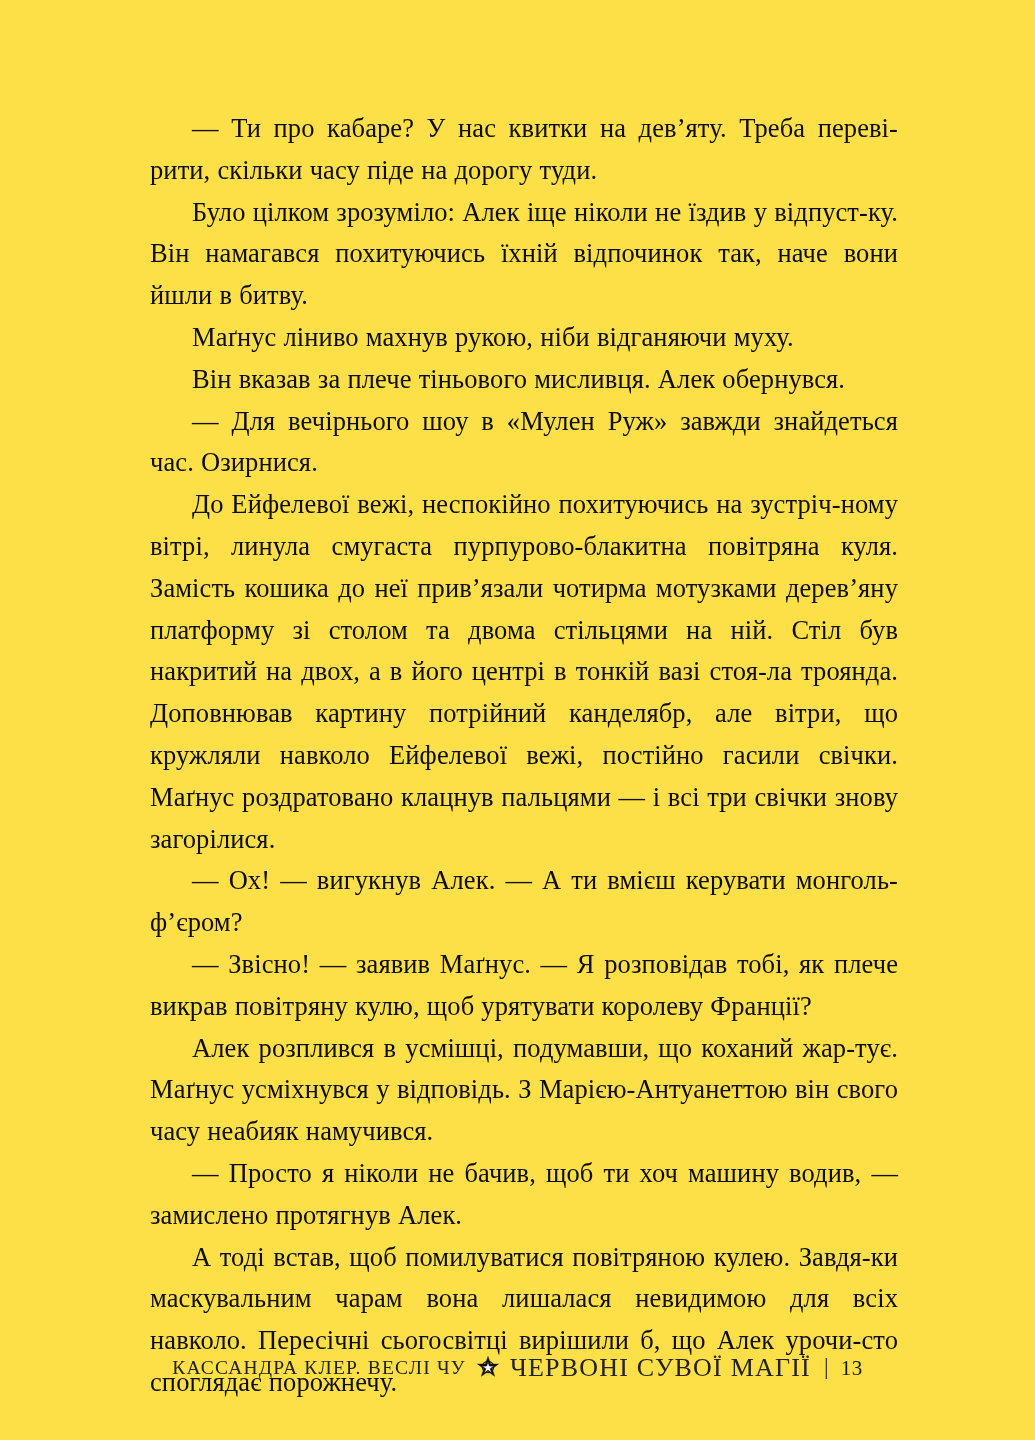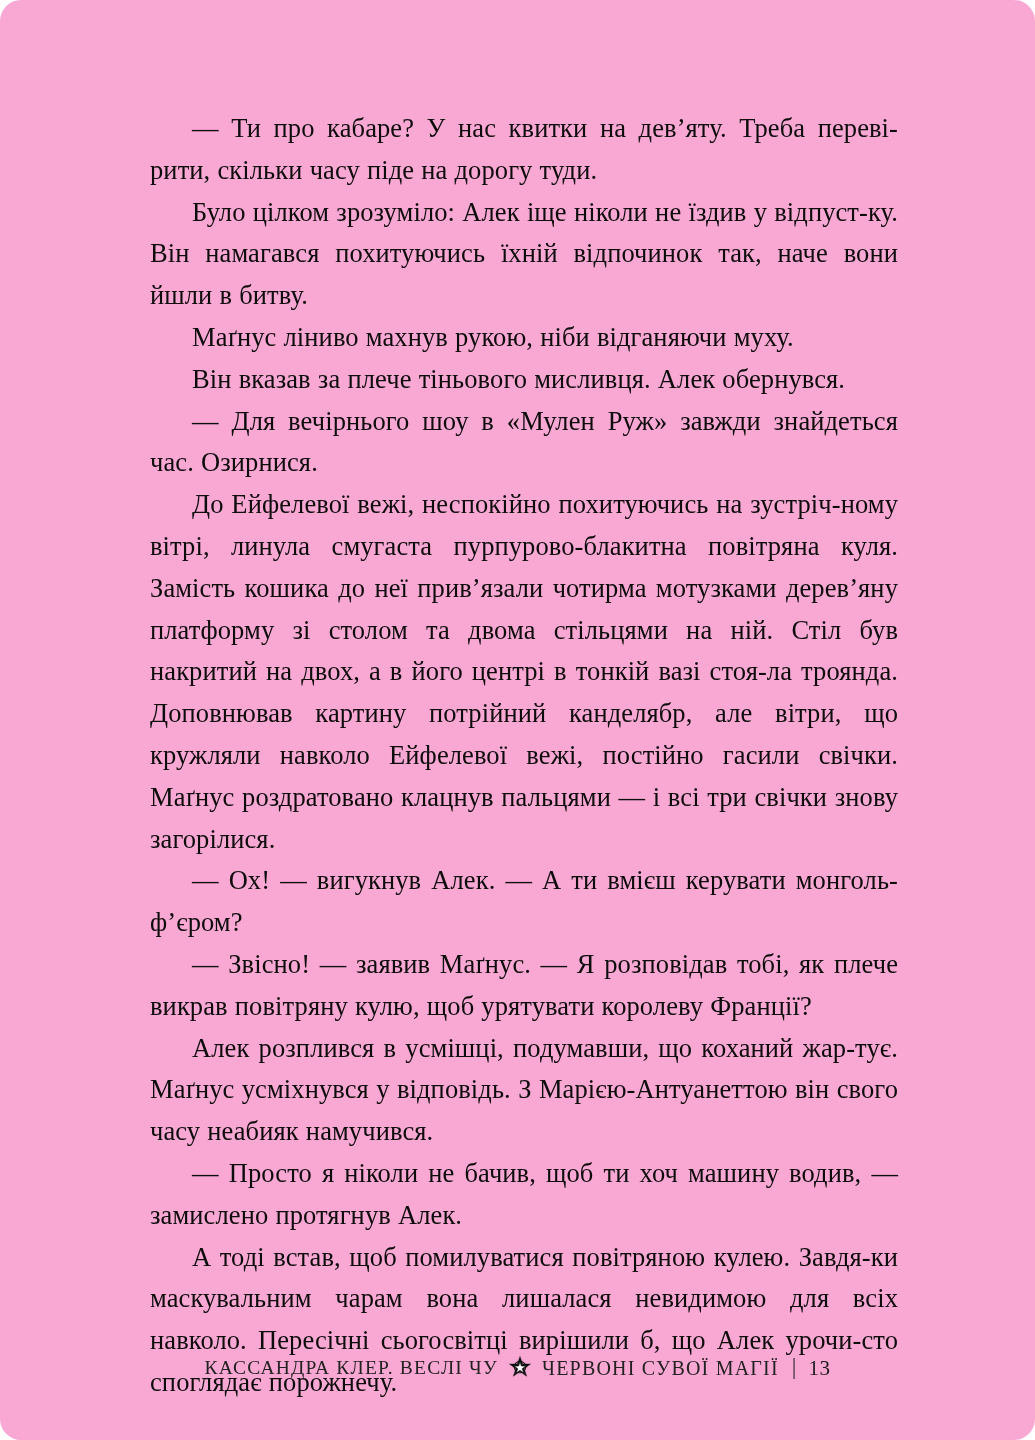--- a/index.html
+++ b/index.html
@@ -6,26 +6,25 @@
   html, body {
     margin: 0;
     padding: 0;
     background: #ffffff;
   }
 
   .page {
     position: relative;
     width: 1035px;
     height: 1440px;
-    background: #f9a8d4;
+    background: #fde047;
     box-sizing: border-box;
     overflow: hidden;
     font-family: "Liberation Serif", "DejaVu Serif", serif;
     color: #0d0d0d;
-    border-radius: 21px;
   }
 
   .text-block {
     position: absolute;
     left: 150px;
     top: 108px;
     width: 748px;
   }
 
   .para {
@@ -75,21 +74,21 @@
     align-items: center;
     justify-content: center;
     margin: 0 11px;
     position: relative;
     top: -1px;
   }
 
   .footer-title {
     font-variant: small-caps;
     text-transform: uppercase;
-    font-size: 20px;
+    font-size: 26px;
     letter-spacing: 1.2px;
   }
 
   .footer-sep {
     display: inline-block;
     margin: 0 11px 0 13px;
     font-size: 23px;
     font-weight: 300;
     color: #2a2a2a;
     position: relative;

